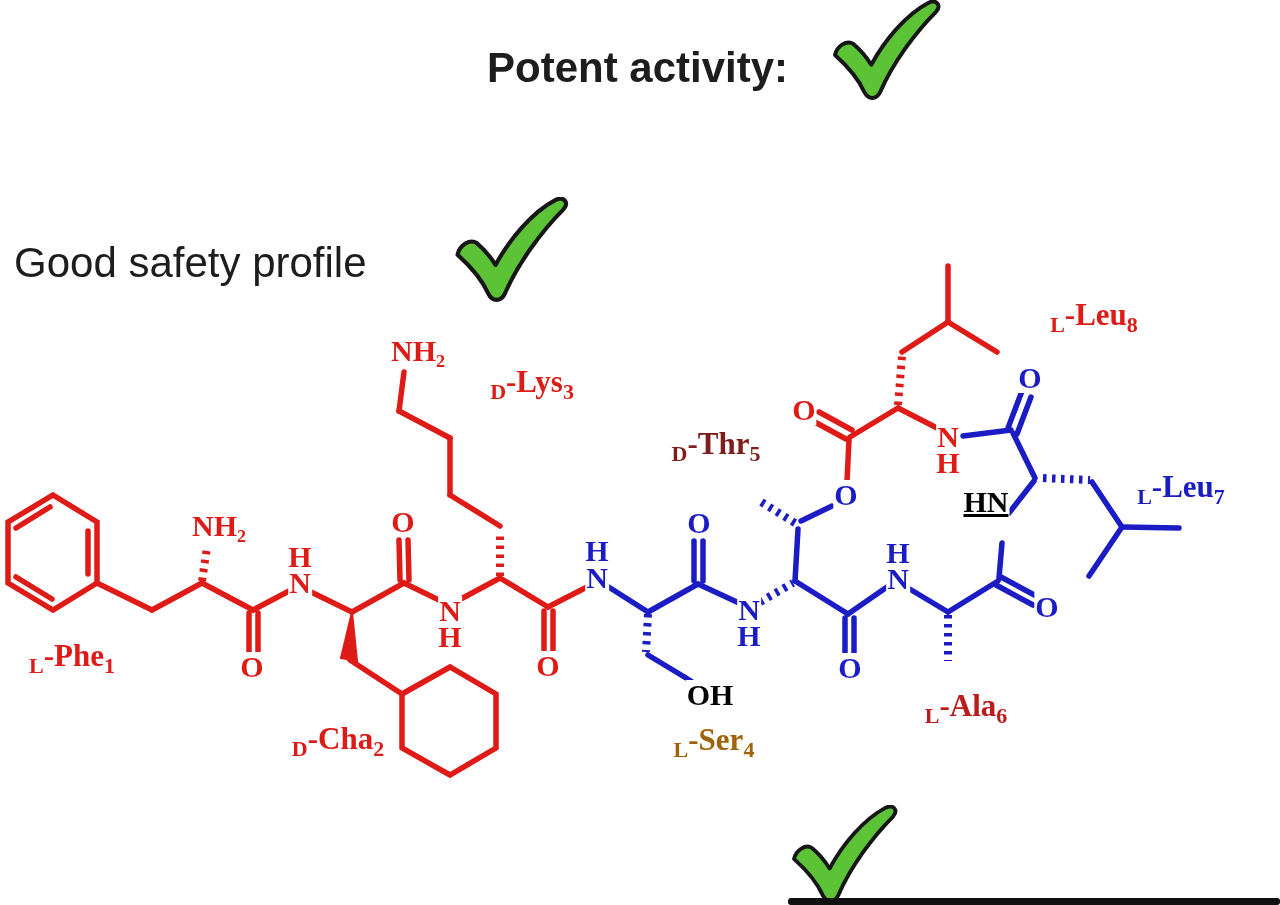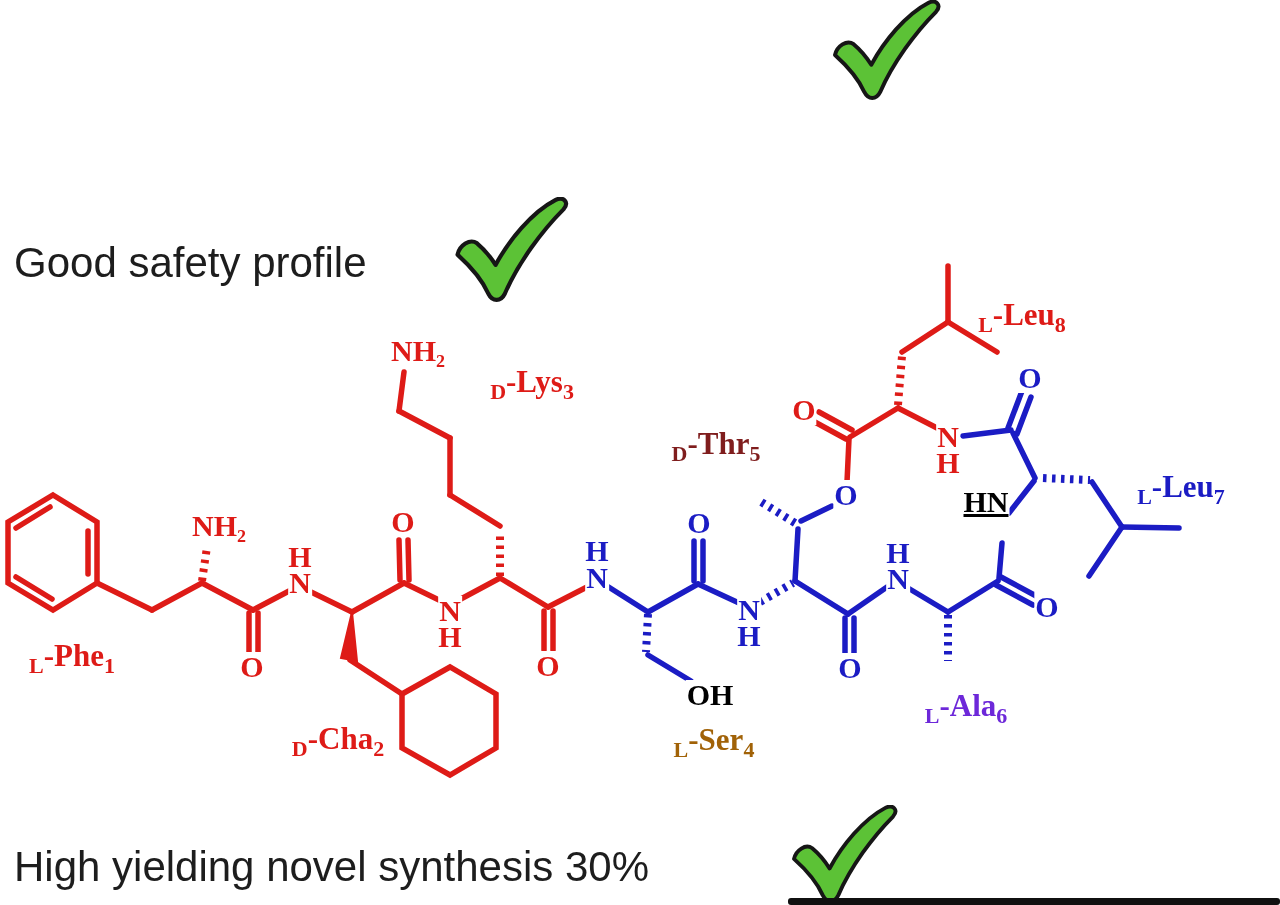--- a/index.html
+++ b/index.html
@@ -42,24 +42,24 @@
     line-height:1;white-space:nowrap;
   }
   .residue sub{font-size:22px;line-height:0;}
   .bottom-bar{position:absolute;background:#101010;border-radius:3px;}
 </style>
 </head>
 <body>
 
 <div class="canvas">
 
+  <div class="headline title">Potent activity:</div>
 
 
   <div class="headline claim-safety">Good safety profile</div>
-  <div class="headline claim-synthesis">High yielding novel synthesis 30%</div>
 
   <svg class="check" style="left:826px;top:0px" width="120" height="102" viewBox="0 0 120 104">
     <path d="M8,56 C10,47 20,40 27,45 C33,50 40,58 45,66 C58,42 80,15 103,3 C111,-1 117,5 111,12 C90,33 67,64 54,94 C50,102 42,102 38,94 C31,78 18,65 8,56 Z"></path>
   </svg>
   <svg class="check" style="left:448px;top:197px" width="126" height="107" viewBox="0 0 120 104">
     <path d="M8,56 C10,47 20,40 27,45 C33,50 40,58 45,66 C58,42 80,15 103,3 C111,-1 117,5 111,12 C90,33 67,64 54,94 C50,102 42,102 38,94 C31,78 18,65 8,56 Z"></path>
   </svg>
   <svg class="check" style="left:784px;top:805px" width="120" height="100" viewBox="0 0 120 104">
     <path d="M8,56 C10,47 20,40 27,45 C33,50 40,58 45,66 C58,42 80,15 103,3 C111,-1 117,5 111,12 C90,33 67,64 54,94 C50,102 42,102 38,94 C31,78 18,65 8,56 Z"></path>
   </svg>
@@ -189,19 +189,19 @@
       <div class="atom" style="left: 948px; top: 463px; color: rgb(222, 27, 23);">H</div>
       <div class="atom" style="left: 804px; top: 410px; color: rgb(222, 27, 23);">O</div>
     </div>
 
   <div>
       <div class="residue" style="left: 72px; top: 655px; color: rgb(222, 27, 23);"><sub>L</sub><span>-Phe</span><sub>1</sub></div>
       <div class="residue" style="left: 338px; top: 738px; color: rgb(222, 27, 23);"><sub>D</sub><span>-Cha</span><sub>2</sub></div>
       <div class="residue" style="left: 532px; top: 381px; color: rgb(222, 27, 23);"><sub>D</sub><span>-Lys</span><sub>3</sub></div>
       <div class="residue" style="left: 714px; top: 739px; color: #a16207;"><sub>L</sub><span>-Ser</span><sub>4</sub></div>
       <div class="residue" style="left: 716px; top: 443px; color: #7f1d1d;"><sub>D</sub><span>-Thr</span><sub>5</sub></div>
-      <div class="residue" style="left: 966px; top: 705px; color: #6d28d9;"><sub>L</sub><span>-Ala</span><sub>6</sub></div>
+      <div class="residue" style="left: 966px; top: 705px; color: #b91c1c;"><sub>L</sub><span>-Ala</span><sub>6</sub></div>
       <div class="residue" style="left: 1181px; top: 486px; color: rgb(27, 28, 196);"><sub>L</sub><span>-Leu</span><sub>7</sub></div>
-      <div class="residue" style="left: 1022px; top: 314px; color: rgb(222, 27, 23);"><sub>L</sub><span>-Leu</span><sub>8</sub></div>
+      <div class="residue" style="left: 1094px; top: 314px; color: rgb(222, 27, 23);"><sub>L</sub><span>-Leu</span><sub>8</sub></div>
     </div>
 
   <div class="bottom-bar" style="left:788px;top:898px;width:492px;height:7px;"></div>
 </div>
 
 </body></html>

